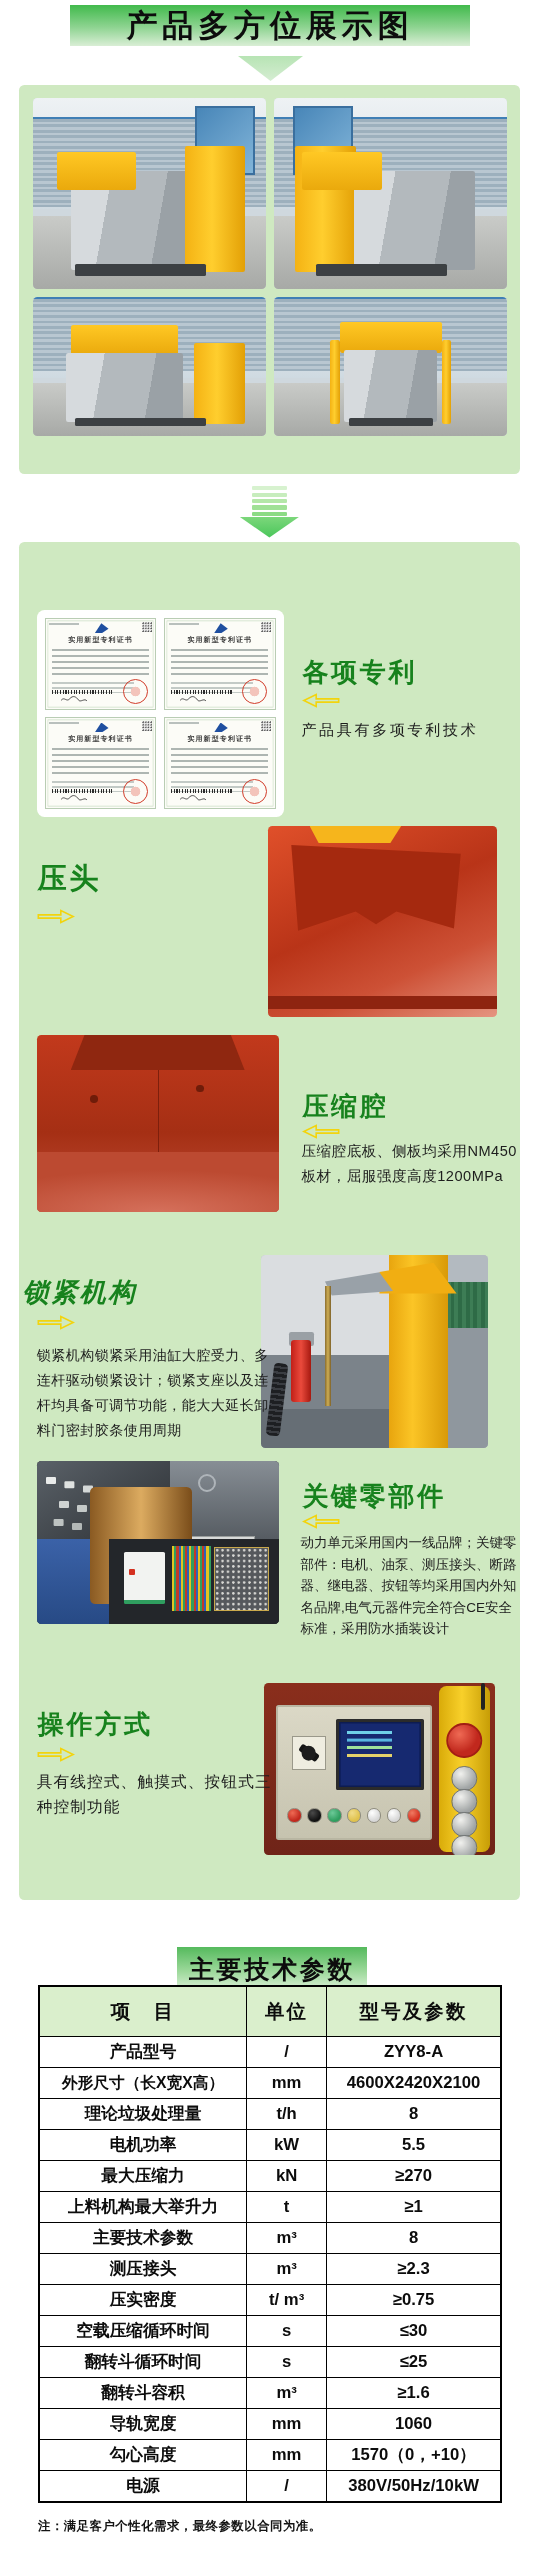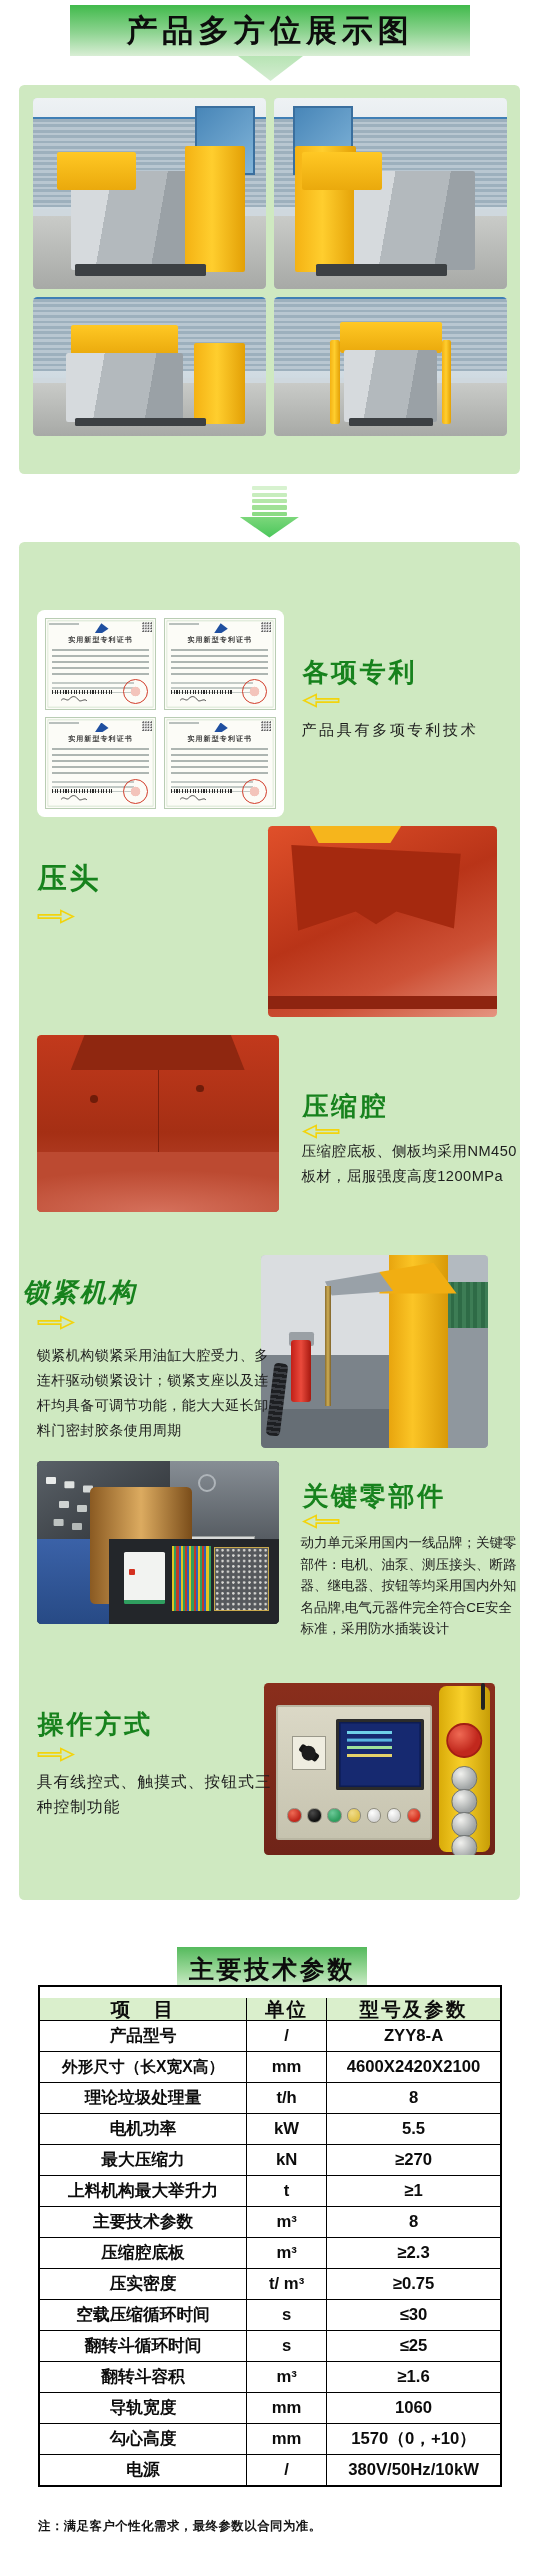--- a/index.html
+++ b/index.html
@@ -1,21 +1,21 @@
 <!DOCTYPE html>
 <html style="font-size:8.6px"><head>
 <meta charset="utf-8">
 <style>
   html,body{margin:0;padding:0;background:#ffffff;}
   body{width:540px;height:2576px;position:relative;overflow:hidden;
        font-family:"Liberation Sans","DejaVu Sans",sans-serif;color:#111;}
   .abs{position:absolute;}
 
   
-  .top-banner{left:70px;top:5.4px;width:400px;height:51px;
+  .top-banner{left:70px;top:5.4px;width:400px;height:41px;
     background:linear-gradient(180deg,#41ba4c 0%,#8fd492 55%,#d9eed5 100%);
     display:flex;align-items:center;justify-content:center;}
   .top-banner .t{font-size:31px;font-weight:900;letter-spacing:4.9px;color:#0d0d0d;}
   .v-notch{left:238px;top:56px;width:65px;height:25px;
     background:linear-gradient(180deg,#b7e4b4,#d5edd2);
     clip-path:polygon(0 0,100% 0,50% 100%);}
 
   
   .panel{left:19.4px;width:501px;background:#cfe9c1;border-radius:5.4px;}
   .panel.gallery{top:85px;height:389px;}
@@ -161,21 +161,21 @@
     background:linear-gradient(180deg,#55ba5d 0%,#9ed99c 55%,#e0f3dc 100%);
     display:flex;align-items:center;justify-content:center;margin-top:22px;}
   .spec-banner .t{font-size:25px;font-weight:900;letter-spacing:2.7px;color:#0d0d0d;}
 
   
   .spec-table{left:38px;top:1985px;width:464px;border:2.2px solid #000;background:#fff;box-sizing:border-box;}
   .t-row{display:grid;grid-template-columns:44.8% 17.4% 37.8%;}
   .t-c{border-top:1.6px solid #000;border-left:1.6px solid #000;display:flex;align-items:center;justify-content:center;
     height:31px;font-size:16.7px;font-weight:700;color:#0c0c0c;text-align:center;line-height:1.05;padding:0 3.2px;box-sizing:border-box;}
   .t-c:first-child{border-left:none;}
-  .t-head .t-c{border-top:none;height:22px;background:#daefcc;font-size:19.4px;font-weight:900;letter-spacing:2.2px;margin-top:11px;}
+  .t-head .t-c{border-top:none;height:49px;background:#daefcc;font-size:19.4px;font-weight:900;letter-spacing:2.2px;}
   .spec-note{left:38px;top:2518px;font-size:12.4px;font-weight:600;color:#141414;letter-spacing:0.5px;}
 </style>
 </head>
 <body>
 
 <div class="abs top-banner">
   <div class="t">产品多方位展示图</div>
 </div>
 <div class="abs v-notch"></div>
 
@@ -448,21 +448,21 @@
     <div class="t-c">上料机构最大举升力</div>
     <div class="t-c">t</div>
     <div class="t-c">≥1</div>
   </div>
   <div class="t-row">
     <div class="t-c">主要技术参数</div>
     <div class="t-c">m³</div>
     <div class="t-c">8</div>
   </div>
   <div class="t-row">
-    <div class="t-c">压缩腔底板</div>
+    <div class="t-c">测压接头</div>
     <div class="t-c">m³</div>
     <div class="t-c">≥2.3</div>
   </div>
   <div class="t-row">
     <div class="t-c">压实密度</div>
     <div class="t-c">t/ m³</div>
     <div class="t-c">≥0.75</div>
   </div>
   <div class="t-row">
     <div class="t-c">空载压缩循环时间</div>

